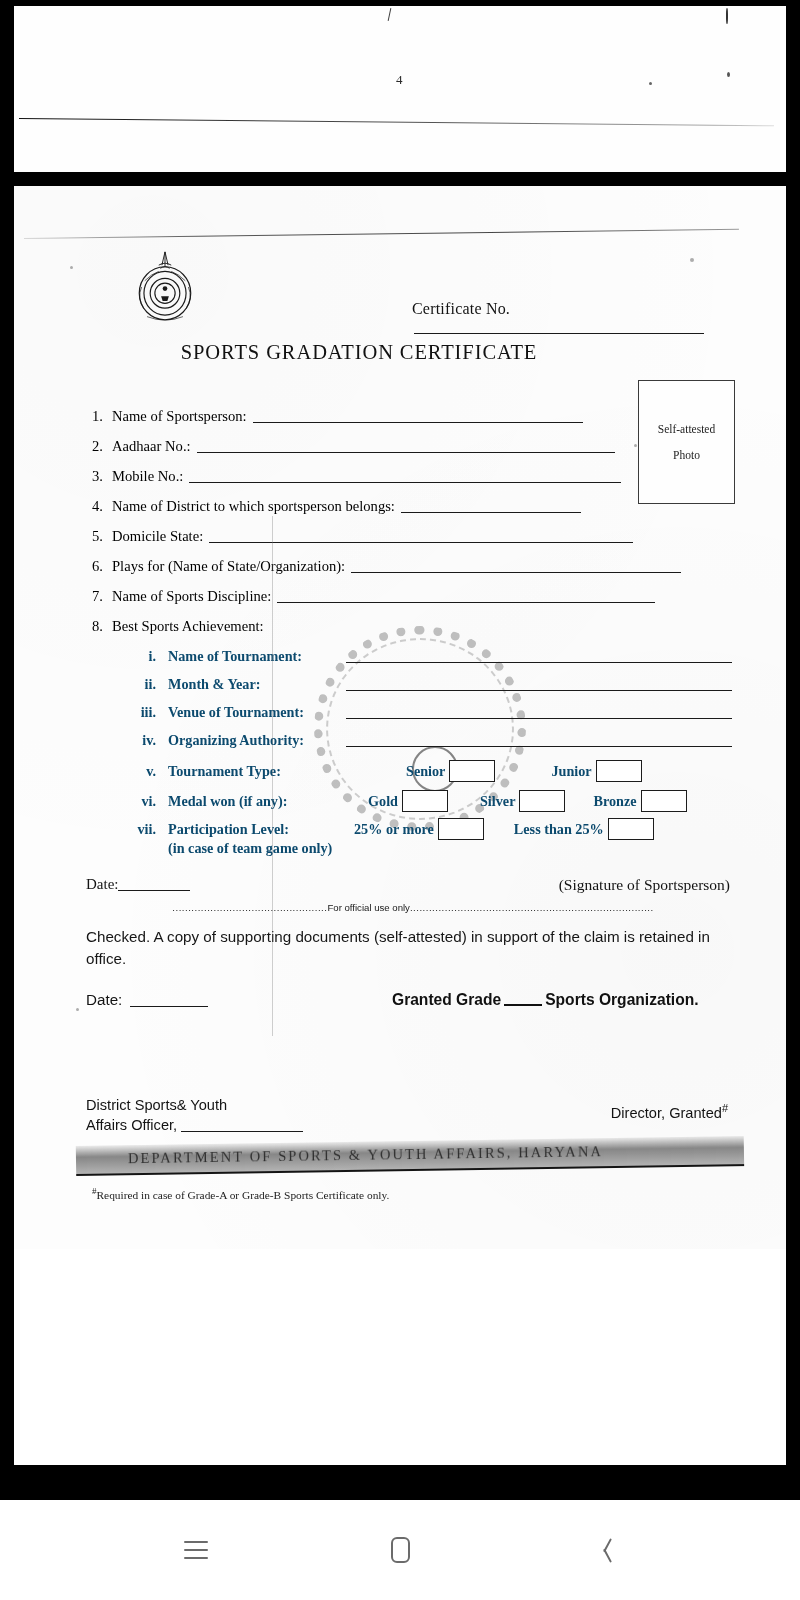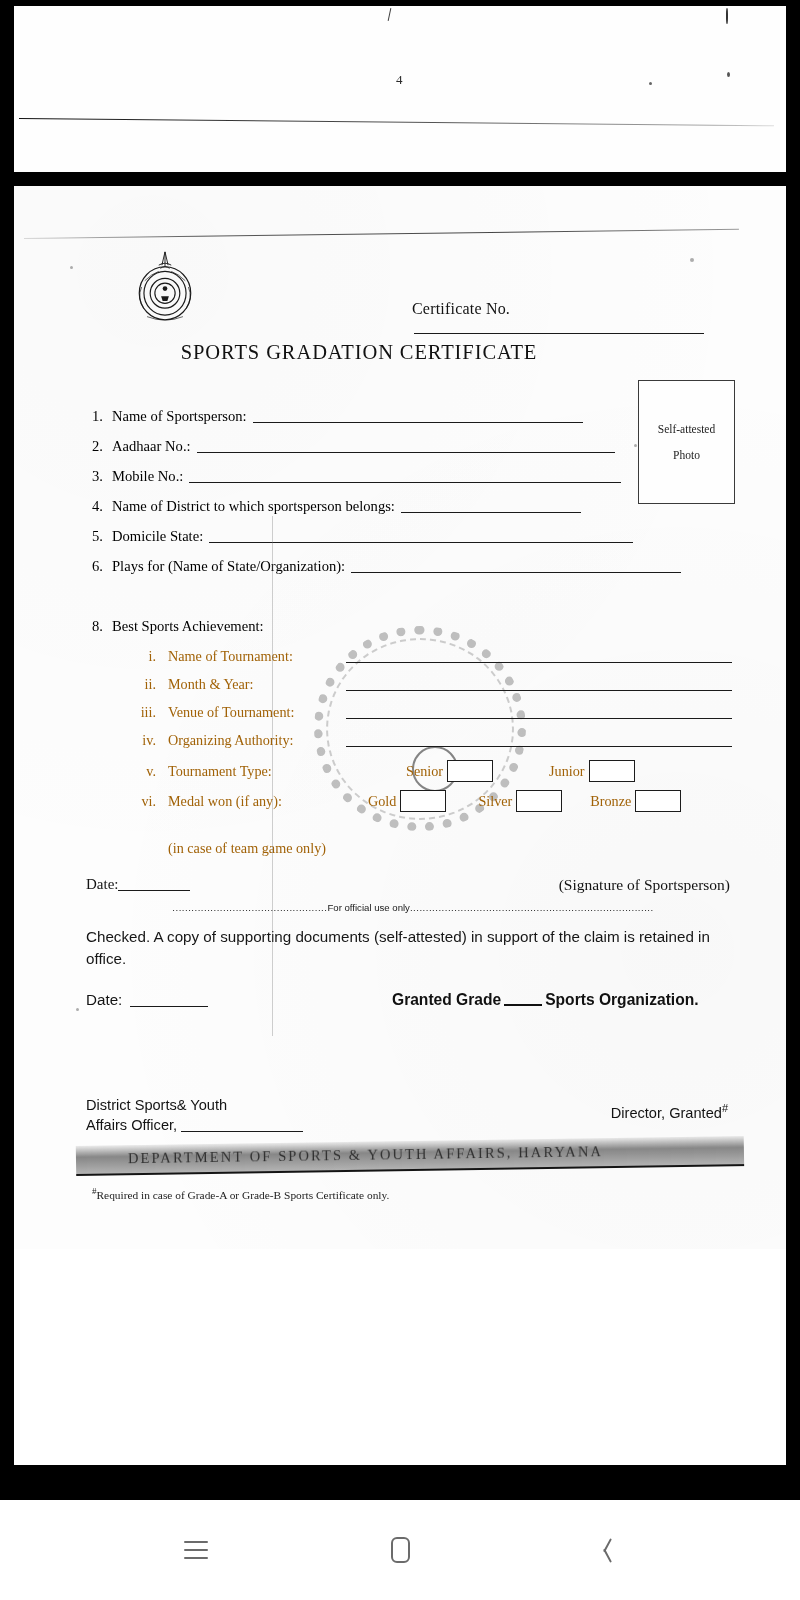--- a/index.html
+++ b/index.html
@@ -98,21 +98,21 @@
   
   .frow { position:absolute; left: 78px; font-size: 14.6px; white-space: nowrap; color:#000000; }
   .frow .num { display:inline-block; width: 20px; }
   .frow .txt { display:inline-block; }
   .fill {
     display:inline-block; border-bottom: 1.5px solid #1a1a1a; height: 11px;
     margin-left: 6px; vertical-align: -2px;
   }
 
   
-  .srow { position:absolute; left: 112px; font-size: 14.2px; white-space: nowrap; color:#a16207; }
+  .srow { position:absolute; left: 112px; font-size: 14.2px; white-space: nowrap; color:#0c4a6e;font-weight:bold; }
   .srow .rn { display:inline-block; width: 30px; text-align:right; margin-right: 12px; }
   .srow .slbl { display:inline-block; width: 172px; }
 
   
   .cbox {
     display:inline-block; width: 46px; height: 22px;
     border: 1.5px solid #1c1c1c; background: #fff;
     vertical-align: -6px; margin: 0 4px;
   }
   .opt { display:inline-block; font-size: 14.2px; text-align: center; }
@@ -295,20 +295,23 @@
     </div>
 
     <div class="frow" style="top:342px">
       <span class="num">5.</span><span class="txt">Domicile State:</span><span class="fill" style="width:424px"></span>
     </div>
 
     <div class="frow" style="top:372px">
       <span class="num">6.</span><span class="txt">Plays for (Name of State/Organization):</span><span class="fill" style="width:330px"></span>
     </div>
 
+    <div class="frow" style="top:402px">
+      <span class="num">7.</span><span class="txt">Name of Sports Discipline:</span><span class="fill" style="width:378px"></span>
+    </div>
 
     <div class="frow" style="top:432px">
       <span class="num">8.</span><span class="txt">Best Sports Achievement:</span>
     </div>
 
     <div id="stamp"></div>
     <div id="stamp2"></div>
     <div id="stamp-inner"></div>
 
     <div class="srow" style="top:462px">
@@ -328,20 +331,23 @@
     </div>
 
     <div class="srow" style="top:574px">
       <span class="rn">v.</span><span class="slbl">Tournament Type:</span><span class="opt" style="margin-left:66px">Senior</span><span class="cbox"></span><span class="opt" style="margin-left:52px">Junior</span><span class="cbox"></span>
     </div>
 
     <div class="srow" style="top:604px">
       <span class="rn">vi.</span><span class="slbl">Medal won (if any):</span><span class="opt" style="margin-left:28px">Gold</span><span class="cbox"></span><span class="opt" style="margin-left:28px">Silver</span><span class="cbox"></span><span class="opt" style="margin-left:24px">Bronze</span><span class="cbox"></span>
     </div>
 
+    <div class="srow" style="top:632px">
+      <span class="rn">vii.</span><span class="slbl">Participation Level:</span><span class="opt" style="margin-left:14px">25% or more</span><span class="cbox"></span><span class="opt" style="margin-left:26px">Less than 25%</span><span class="cbox"></span>
+    </div>
 
     <div class="srow" style="top:654px; left:154px">(in case of team game only)</div>
 
     <div id="date1">
       <span>Date:</span><span class="ln"></span>
     </div>
     <div id="signline">(Signature of Sportsperson)</div>
 
     <div id="official">
       <span class="dots">.................................................</span><span>For official use only</span><span class="dots">.............................................................................</span>

